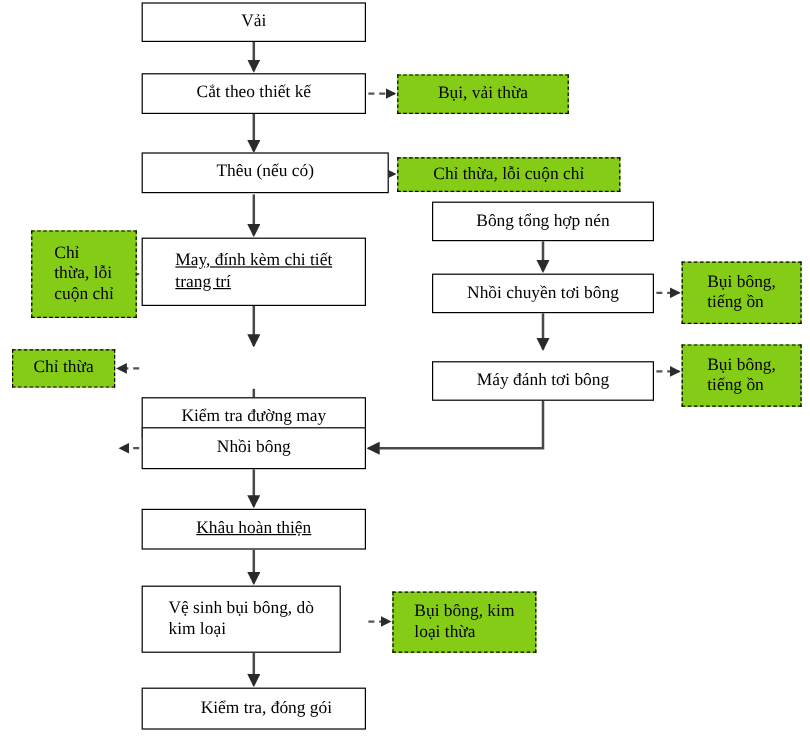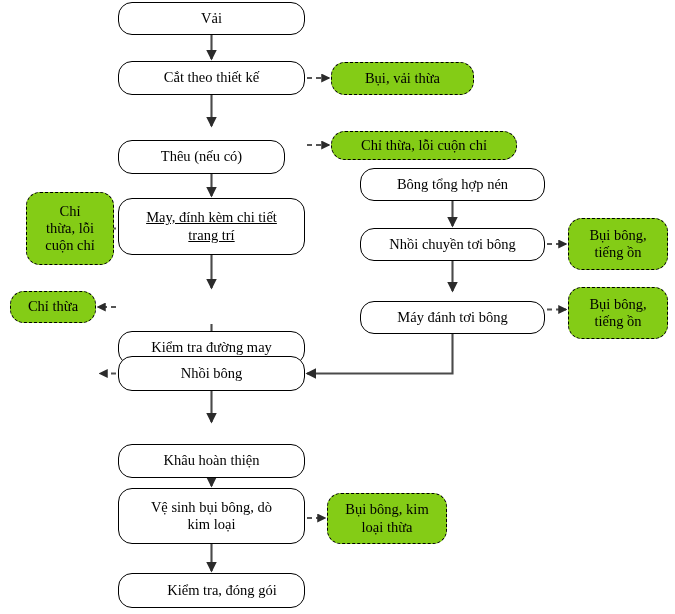--- a/index.html
+++ b/index.html
@@ -14,27 +14,25 @@
     background: #ffffff;
     font-family: "Liberation Serif", "DejaVu Serif", serif;
     overflow: hidden;
   }
   .node {
     position: absolute;
     box-sizing: border-box;
     display: flex;
     align-items: center;
     justify-content: center;
-    text-align: center;
     color: #000000;
     font-size: 14.5px;
     line-height: 1.18;
     padding: 1px 3px;
     white-space: pre-line;
-    border-radius: 14px;
   }
   .node.process {
     border: 1.4px solid #000000;
     background: #ffffff;
   }
   .node.waste {
     border: 1.6px dashed #000000;
     background: #84cc16;
   }
   .edge-svg {
@@ -130,32 +128,32 @@
     </g>
     <g>
       <path class="dashed-line" d="M 307 518 L 325 518" marker-end="url(#arrow-dashed)"></path>
     </g>
   </svg>
 
   <div class="node process" style="left:118px; top:2px; width:187px; height:33px;">Vải</div>
 
   <div class="node process" style="left:118px; top:61px; width:187px; height:34px;">Cắt theo thiết kế</div>
 
-  <div class="node process" style="left:118px; top:140px; width:167px; height:34px;">Thêu (nếu có)</div>
+  <div class="node process" style="left:118px; top:127px; width:206px; height:34px;">Thêu (nếu có)</div>
 
   <div class="node process" style="left:118px; top:198px; width:187px; height:57px;text-decoration:underline;">May, đính kèm chi tiết
 trang trí</div>
 
   <div class="node process" style="left:118px; top:290px; width:187px; height:34px;margin-top:41px;">Kiểm tra đường may</div>
 
   <div class="node process" style="left:118px; top:356px; width:187px; height:35px;">Nhồi bông</div>
 
-  <div class="node process" style="left:118px; top:444px; width:187px; height:34px;">Khâu hoàn thiện</div>
+  <div class="node process" style="left:118px; top:424px; width:187px; height:34px;text-decoration:underline;">Khâu hoàn thiện</div>
 
-  <div class="node process" style="left:118px; top:488px; width:187px; height:56px;">Vệ sinh bụi bông, dò
+  <div class="node process" style="left:118px; top:488px; width:166px; height:56px;">Vệ sinh bụi bông, dò
 kim loại</div>
 
   <div class="node process" style="left:118px; top:573px; width:187px; height:35px;padding-left:24px;">Kiểm tra, đóng gói</div>
 
   <div class="node process" style="left:360px; top:168px; width:185px; height:33px;">Bông tổng hợp nén</div>
 
   <div class="node process" style="left:360px; top:228px; width:185px; height:33px;">Nhồi chuyền tơi bông</div>
 
   <div class="node process" style="left:360px; top:301px; width:185px; height:33px;">Máy đánh tơi bông</div>
 

